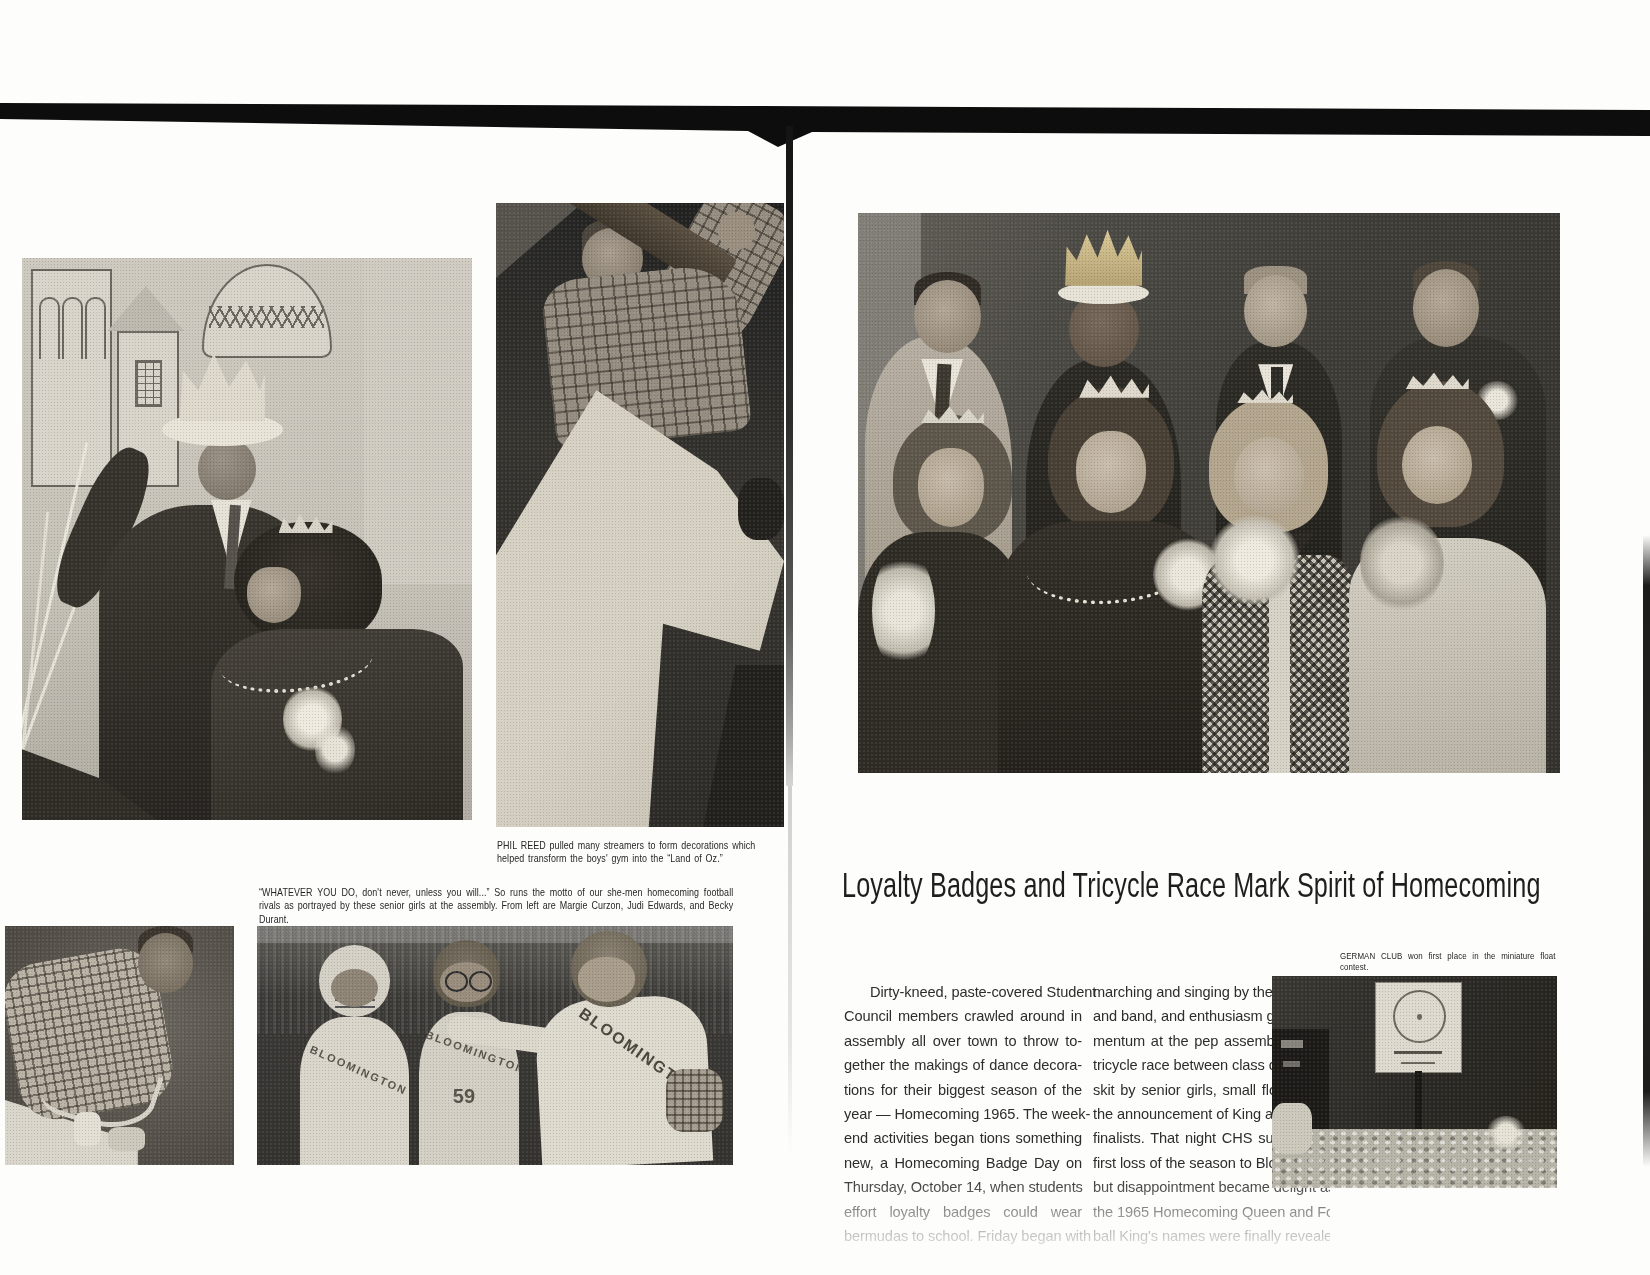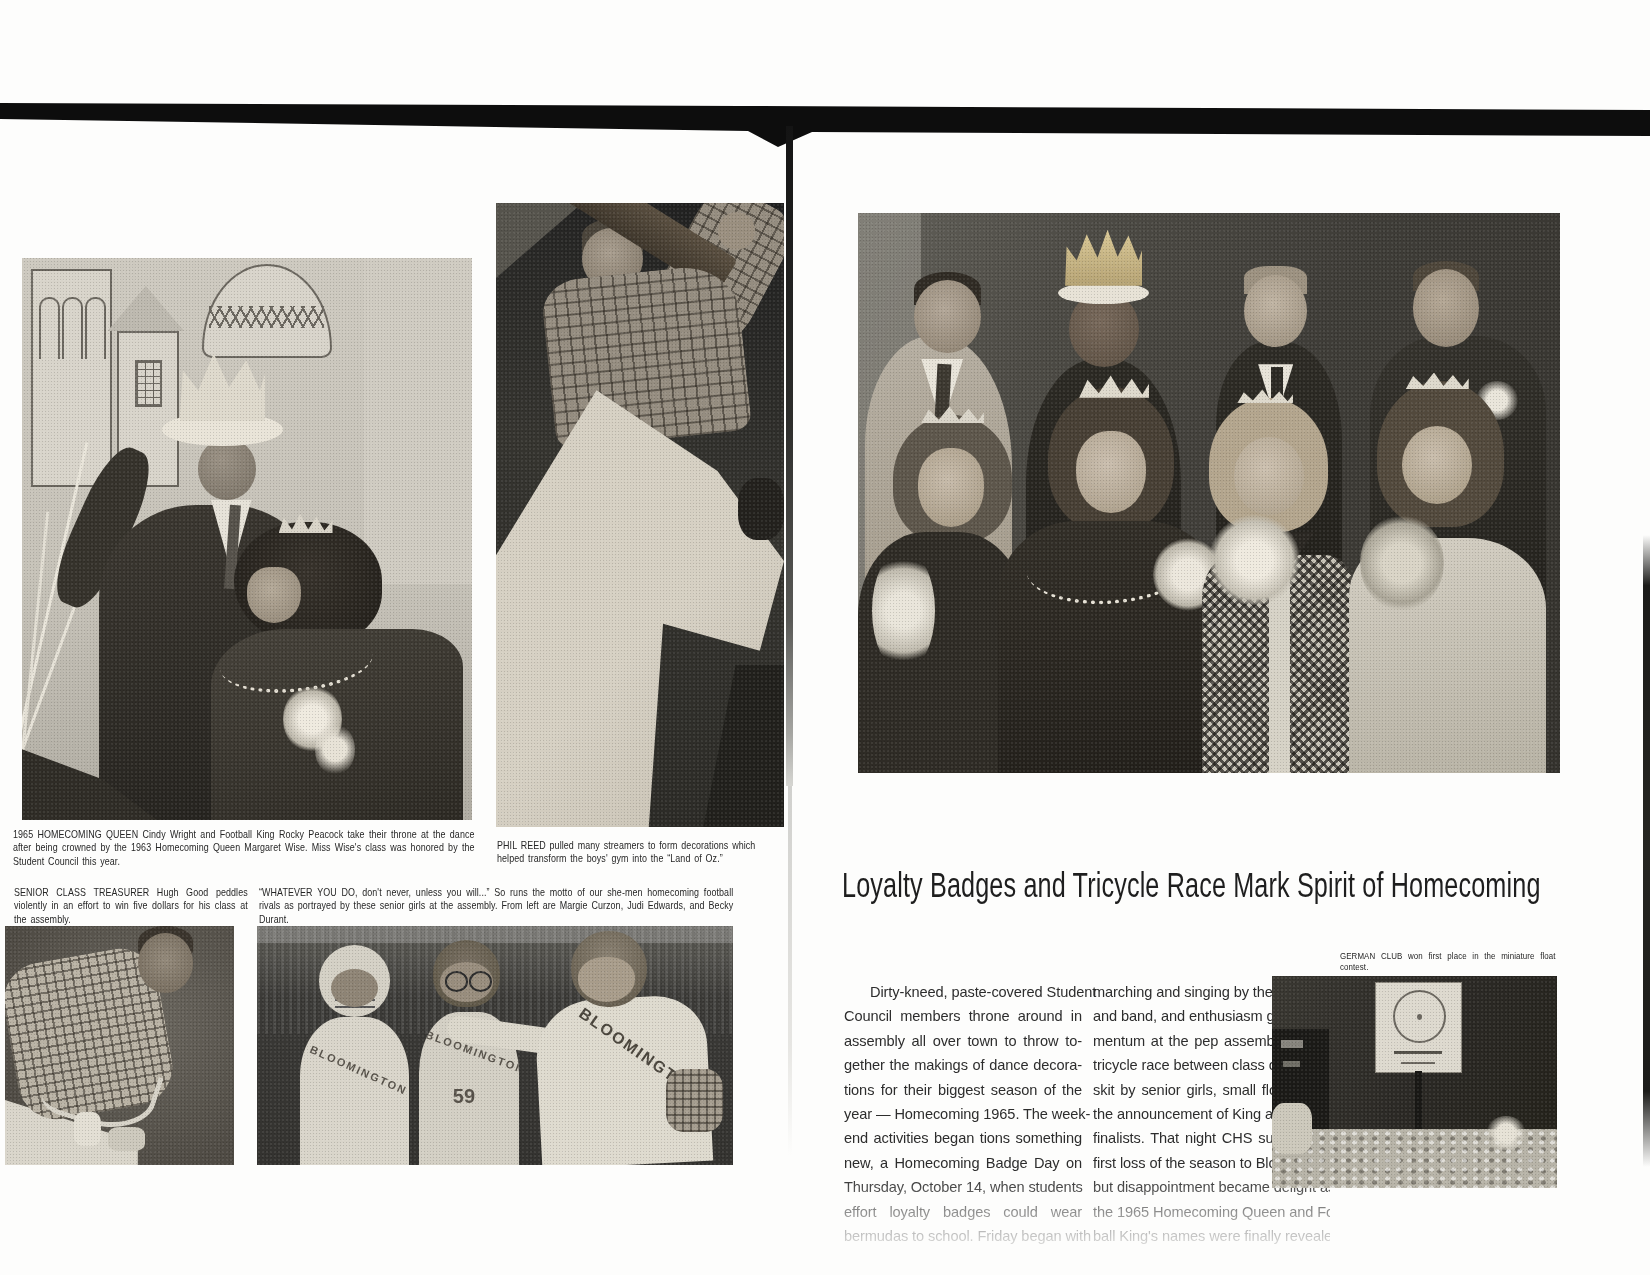--- a/index.html
+++ b/index.html
@@ -121,31 +121,25 @@
     <div class="d" style="left:30%;top:4%;width:21%;height:10%;background:radial-gradient(circle at 45% 40%,#a89d8e,#7c7263);border-radius:50%;"></div>
     <div class="d" style="left:62%;top:-2%;width:34%;height:24%;background:#958d80;background-image:repeating-linear-gradient(0deg,rgba(40,35,28,.5) 0 2px,transparent 2px 11px),repeating-linear-gradient(90deg,rgba(40,35,28,.5) 0 2px,transparent 2px 11px);transform:rotate(28deg);border-radius:30%;"></div>
     <div class="d" style="left:8%;top:6%;width:74%;height:6.5%;background:linear-gradient(#5a4f40,#3e362b);transform:rotate(32deg);transform-origin:85% 50%;border-radius:6px;"></div>
     <div class="d" style="left:77%;top:1.5%;width:13%;height:6%;background:#9a8f7f;border-radius:50%;"></div>
     <div class="d" style="left:18%;top:11%;width:68%;height:27%;background:#958d80;background-image:repeating-linear-gradient(0deg,rgba(40,35,28,.5) 0 2px,transparent 2px 12px),repeating-linear-gradient(90deg,rgba(40,35,28,.5) 0 2px,transparent 2px 12px);border-radius:20% 30% 10% 10%;transform:rotate(-6deg);"></div>
     <div class="d" style="left:-5%;top:30%;width:105%;height:72%;background:linear-gradient(135deg,#d6d0c3 0 55%,#c4beb0 100%);clip-path:polygon(38% 0,78% 18%,100% 38%,92% 58%,60% 52%,55% 100%,0 100%,0 42%);"></div>
     <div class="d" style="left:84%;top:44%;width:16%;height:10%;background:#23211d;border-radius:40%;"></div>
     <div class="d" style="right:0;bottom:0;width:28%;height:26%;background:#21201c;clip-path:polygon(40% 0,100% 0,100% 100%,0 100%);"></div>
   </div>
 
-  <div class="caption" style="left:13px;top:828px;width:462px;">
-    <div class="cap-inner" style="width:543px;">1965 HOMECOMING QUEEN Cindy Wright and Football King Rocky Peacock take their throne at the dance after being crowned by the 1963 Homecoming Queen Margaret Wise. Miss Wise's class was honored by the Student Council this year.</div>
-  </div>
 
   <div class="caption" style="left:497px;top:839px;width:258px;">
     <div class="cap-inner" style="width:304px;">PHIL REED pulled many streamers to form decorations which helped transform the boys' gym into the “Land of Oz.”</div>
   </div>
 
-  <div class="caption" style="left:14px;top:886px;width:234px;">
-    <div class="cap-inner" style="width:275px;">SENIOR CLASS TREASURER Hugh Good peddles violently in an effort to win five dollars for his class at the assembly.</div>
-  </div>
 
   <div class="caption" style="left:259px;top:886px;width:474px;">
     <div class="cap-inner" style="width:558px;">“WHATEVER YOU DO, don't never, unless you will...” So runs the motto of our she-men homecoming football rivals as portrayed by these senior girls at the assembly. From left are Margie Curzon, Judi Edwards, and Becky Durant.</div>
   </div>
 
   <div class="photo" style="left:5px;top:926px;width:229px;height:239px;">
     <div class="d" style="inset:0;background:radial-gradient(circle at 60% 40%,#6b675f,#4e4a43 78%);"></div>
     <div class="d" style="left:0;bottom:0;width:58%;height:32%;background:#d9d5ca;clip-path:polygon(0 15%,100% 70%,100% 100%,0 100%);"></div>
     <div class="d" style="left:2%;top:12%;width:68%;height:66%;background:#b9b2a4;background-image:repeating-linear-gradient(0deg,rgba(45,40,33,.5) 0 2px,transparent 2px 9px),repeating-linear-gradient(90deg,rgba(45,40,33,.5) 0 2px,transparent 2px 9px);transform:rotate(-10deg);border-radius:25%;"></div>
     <div class="d" style="left:58%;top:0;width:24%;height:13%;background:#3a342c;border-radius:50% 50% 20% 20%;"></div>
@@ -237,21 +231,21 @@
 
   <div class="headline">Loyalty Badges and Tricycle Race Mark Spirit of Homecoming</div>
 
   <div class="caption" style="left:1340px;top:951px;width:216px;">
     <div class="cap-inner cap-sm" style="width:245px;">GERMAN CLUB won first place in the miniature float contest.</div>
   </div>
 
   <div class="article-cols">
     <div class="acol" style="left:0;width:238px;">
         <div class="bline first-indent">Dirty-kneed, paste-covered Student</div>
-        <div class="bline">Council members throne around in</div>
+        <div class="bline">Council members crawled around in</div>
         <div class="bline">assembly all over town to throw to-</div>
         <div class="bline">gether the makings of dance decora-</div>
         <div class="bline">tions for their biggest season of the</div>
         <div class="bline">year — Homecoming 1965. The week-</div>
         <div class="bline">end activities began tions something</div>
         <div class="bline">new, a Homecoming Badge Day on</div>
         <div class="bline">Thursday, October 14, when students</div>
         <div class="bline">effort loyalty badges could wear</div>
         <div class="bline">bermudas to school. Friday began with</div>
       </div>

